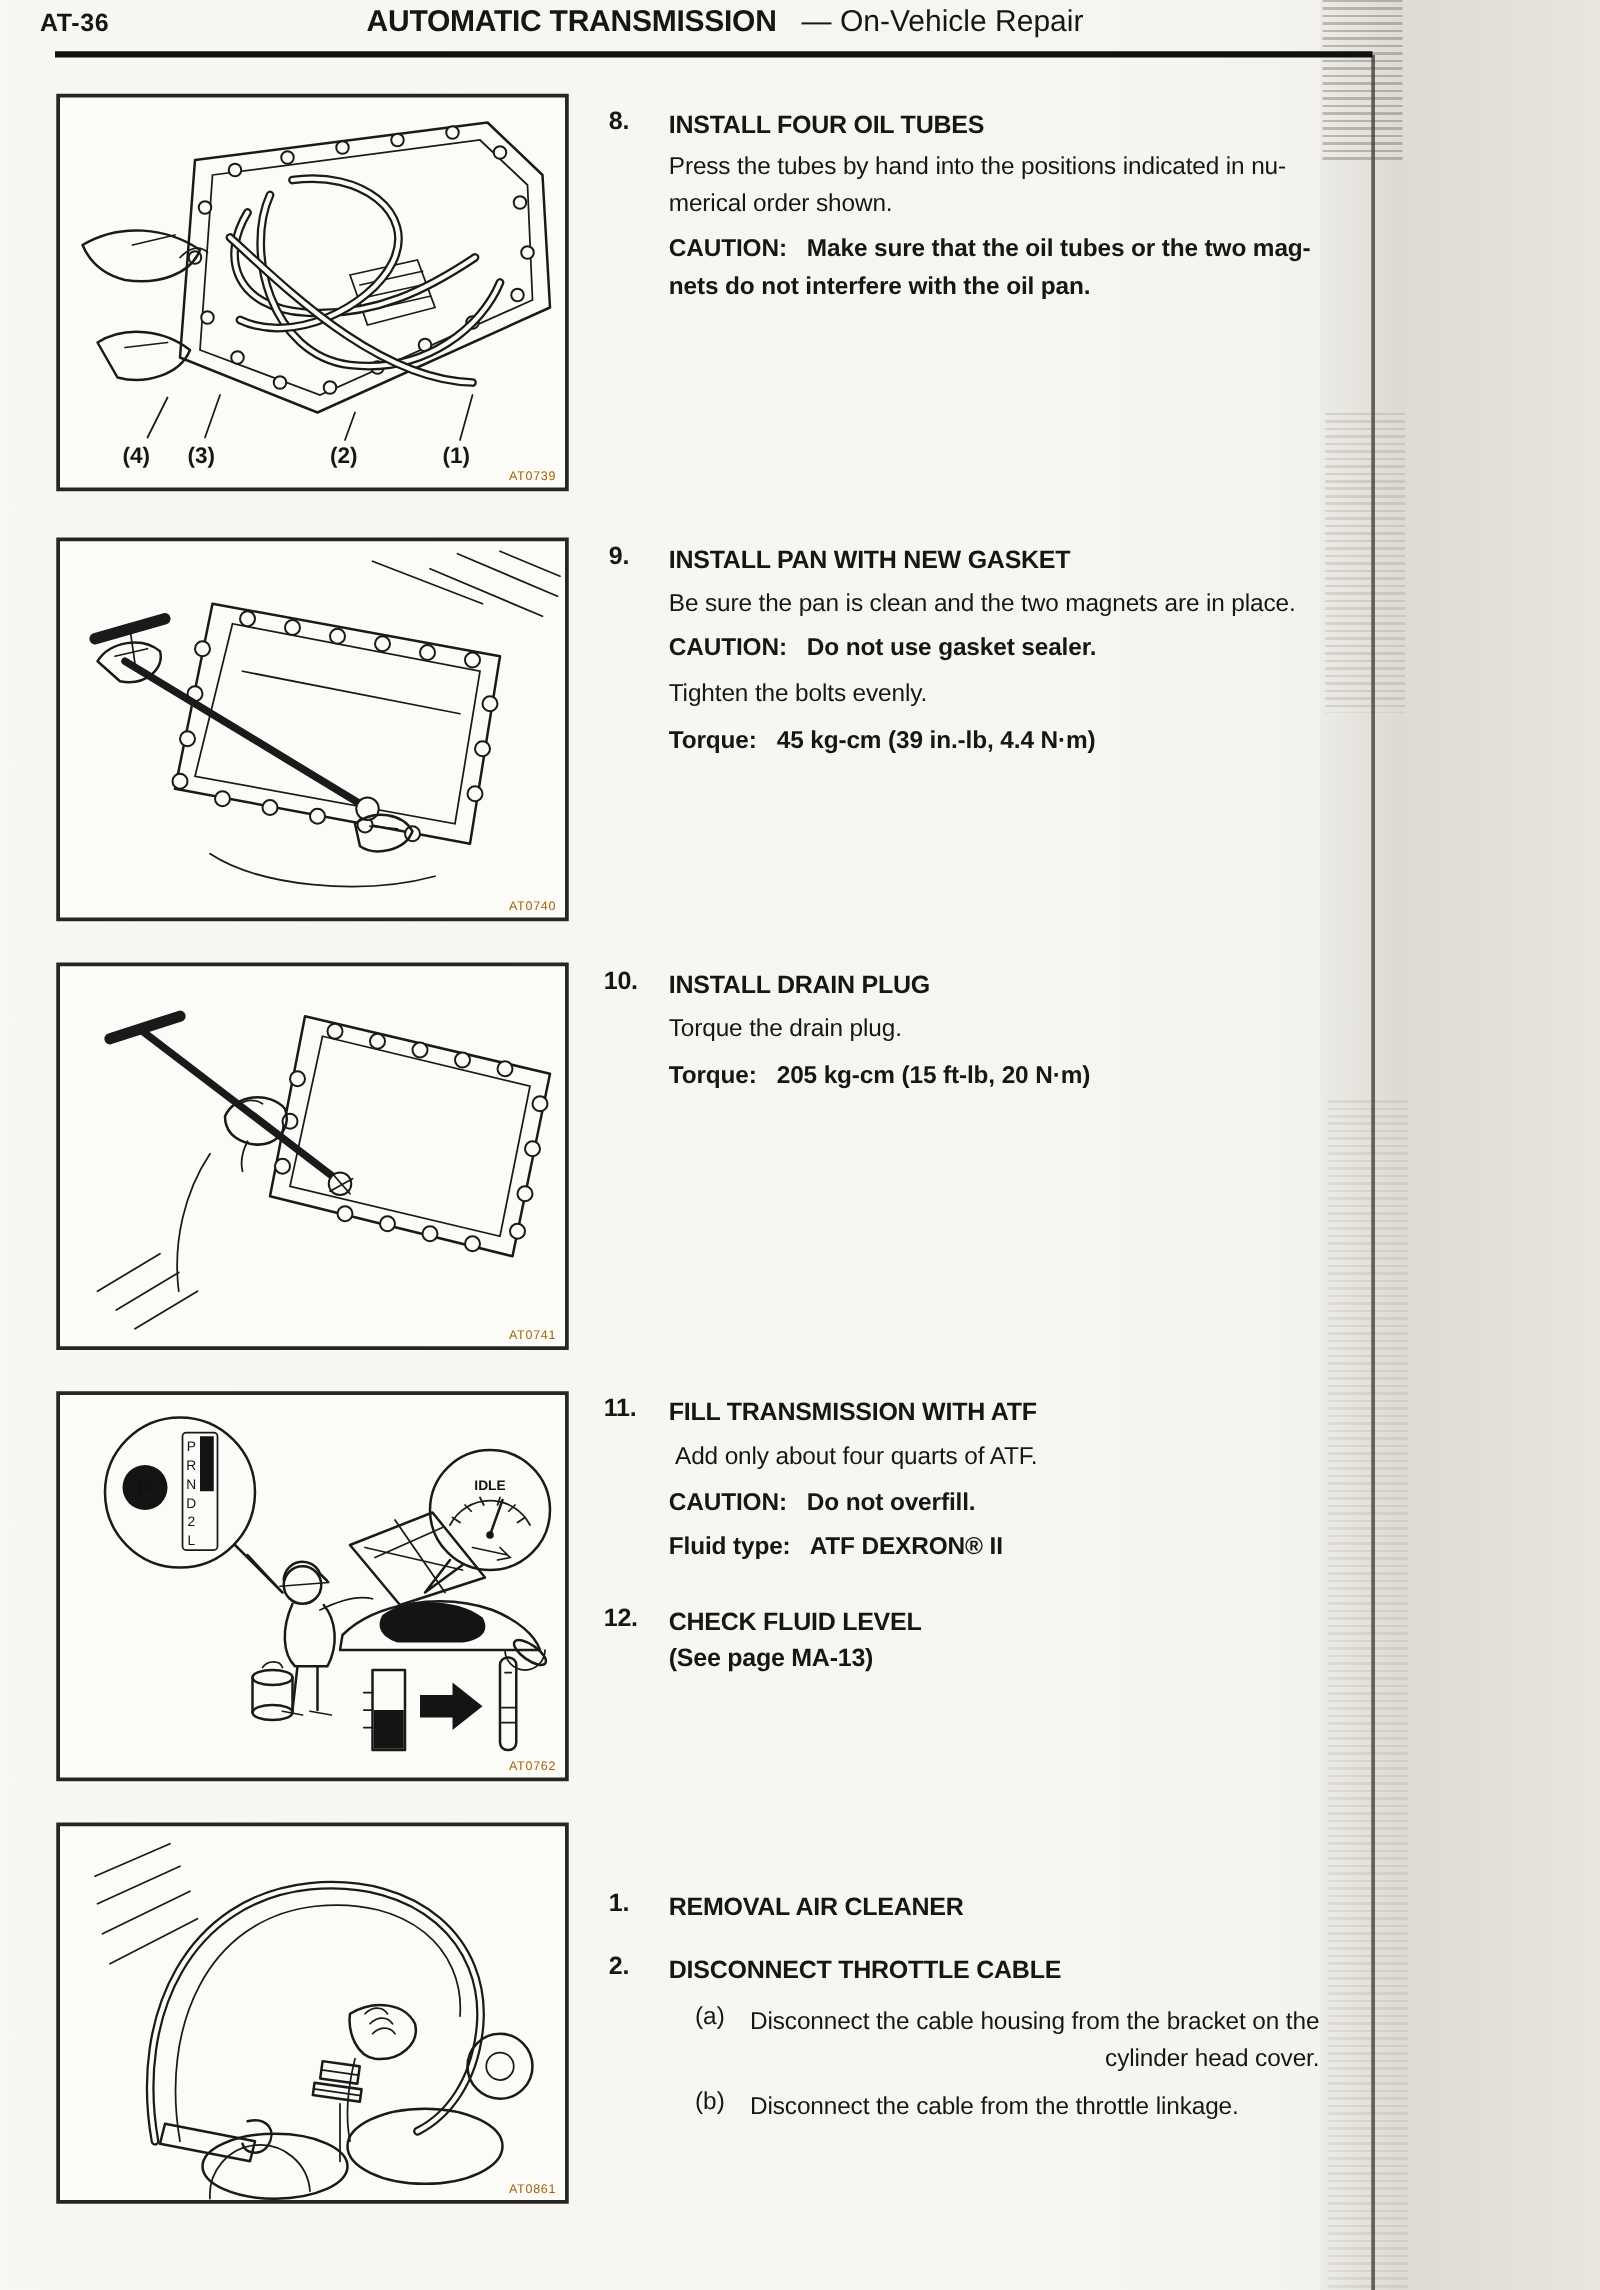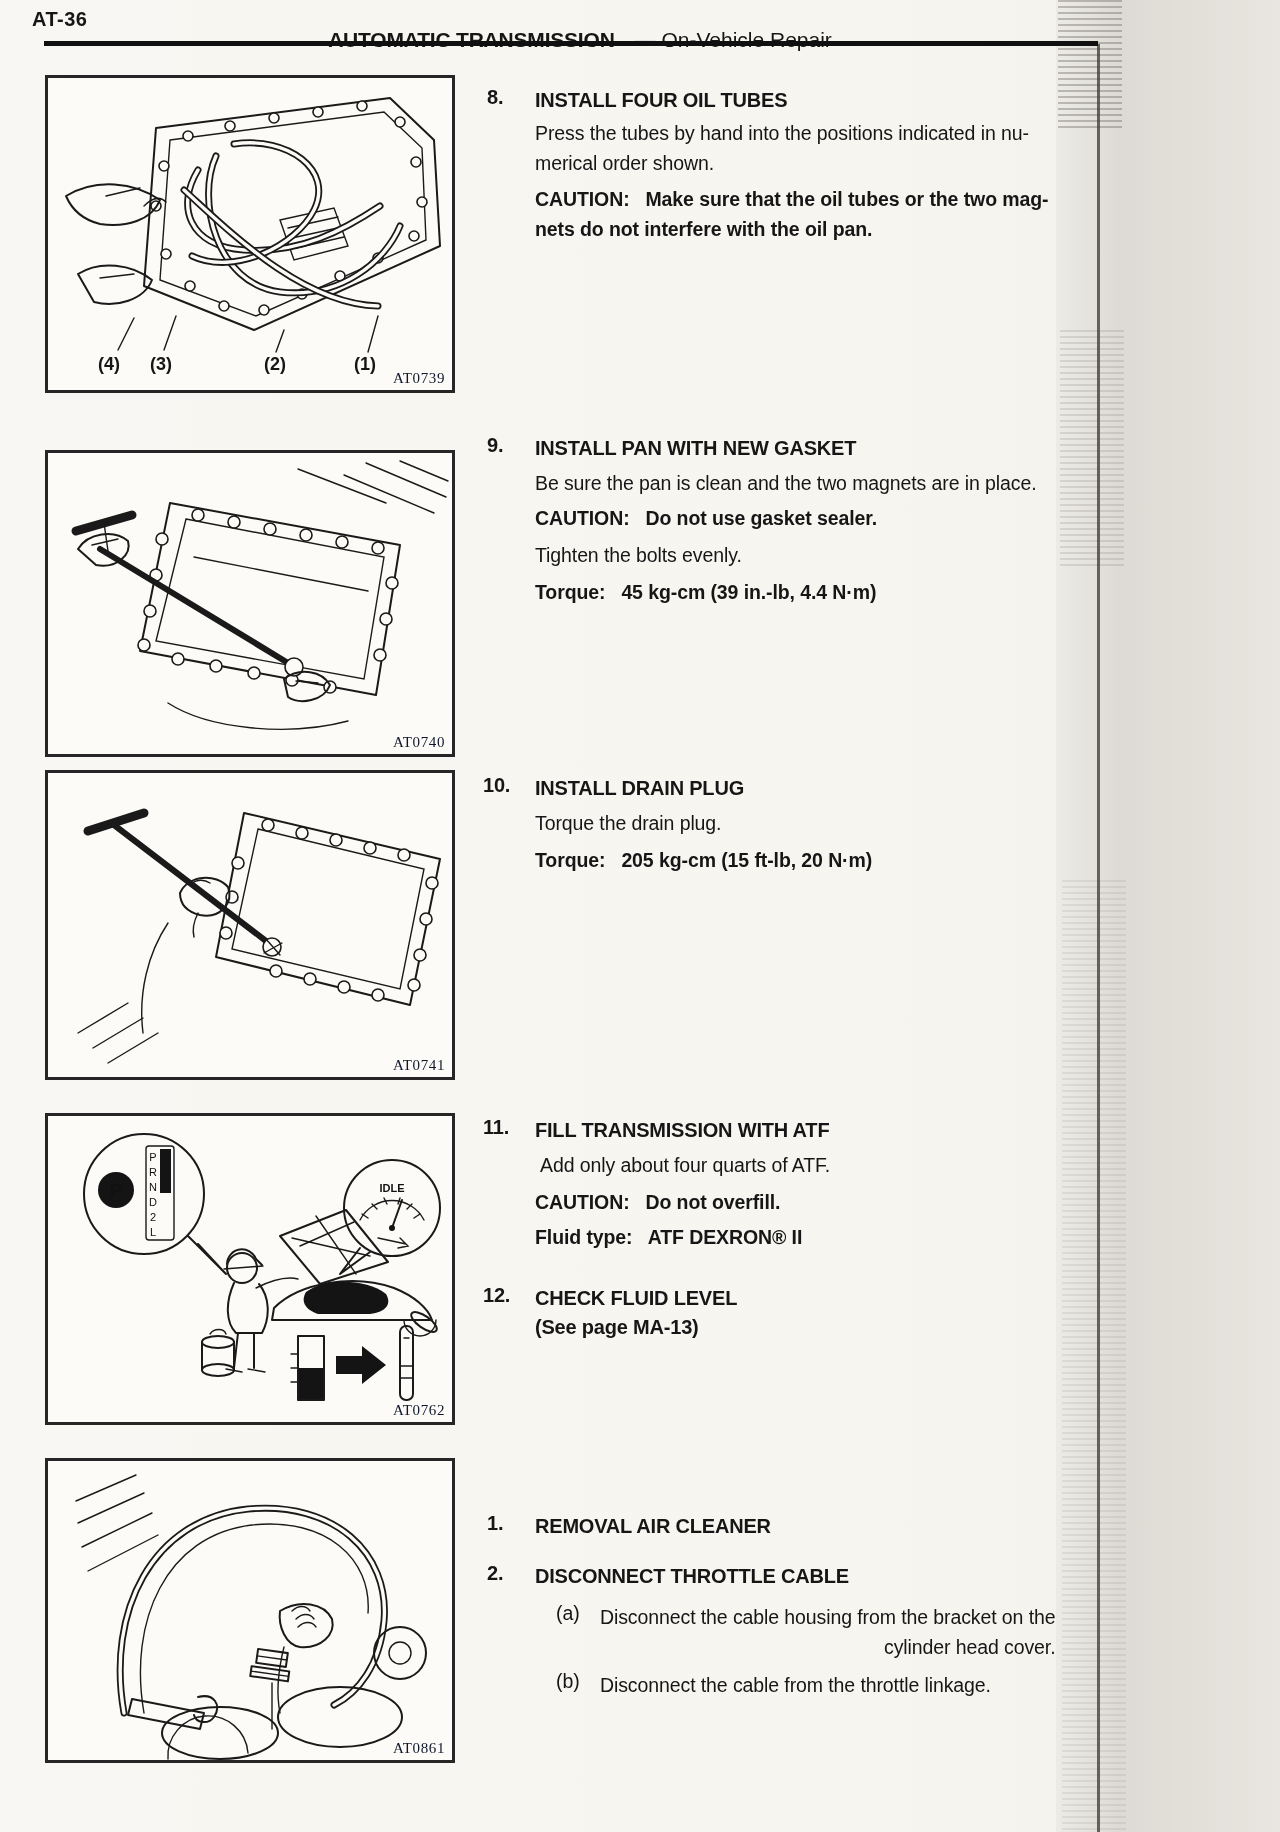--- a/index.html
+++ b/index.html
@@ -8,27 +8,27 @@
     background:linear-gradient(90deg,#f8f7f3 0%,#f6f5f0 70%,#f1efe9 100%);
     font-family:"Liberation Sans",sans-serif;color:#161616;
   }
   
   .gutter{position:absolute;left:1056px;top:0;width:224px;height:1832px;
     background:linear-gradient(90deg,rgba(125,120,110,0.06),rgba(140,136,126,0.22) 28%,rgba(180,176,166,0.30) 45%,rgba(205,202,194,0.25));}
   .stripes{position:absolute;width:64px;background:repeating-linear-gradient(180deg,rgba(70,66,58,0.30) 0 2px,rgba(0,0,0,0) 2px 6px);}
   .spine{position:absolute;left:1097px;top:44px;width:3px;height:1788px;background:#44413a;opacity:.8;}
   
   .hdr-code{position:absolute;left:32px;top:8px;font-size:20px;font-weight:bold;letter-spacing:.5px;}
-  .hdr-title{position:absolute;left:280px;top:28px;width:600px;display:flex;justify-content:center;gap:20px;font-size:21px;white-space:nowrap;}
+  .hdr-title{position:absolute;left:280px;top:4px;width:600px;display:flex;justify-content:center;gap:20px;font-size:24px;white-space:nowrap;}
   .hdr-title .b{font-weight:bold;letter-spacing:-0.2px;}
   .rule{position:absolute;left:44px;top:41px;width:1054px;height:5px;background:#101010;}
   
   .fig-box{position:absolute;left:45px;width:410px;background:#fcfbf8;border:3px solid #262626;box-sizing:border-box;}
   .fig-box svg{position:absolute;left:0;top:0;}
-  .fig-code{position:absolute;right:7px;bottom:3px;font-size:15px;letter-spacing:.6px;color:#0f172a;font-family:Liberation Serif, serif;}
+  .fig-code{position:absolute;right:7px;bottom:3px;font-size:10px;letter-spacing:.6px;color:#a16207;}
   .callout{position:absolute;font-size:18px;font-weight:bold;}
   
   .sec-num{position:absolute;font-size:20px;font-weight:bold;letter-spacing:-0.2px;}
   .sec-title{position:absolute;font-size:20px;font-weight:bold;letter-spacing:-0.2px;white-space:pre-wrap;line-height:29px;}
   .body-line{position:absolute;font-size:19.5px;line-height:30px;letter-spacing:-0.1px;white-space:pre-wrap;}
   .bold{font-weight:bold;}
   .h2{position:absolute;font-size:29px;font-weight:bold;letter-spacing:-0.4px;}
   .sub-label{position:absolute;font-size:19.5px;}
   svg .ln{stroke:#1a1a1a;stroke-width:2;fill:none;stroke-linecap:round;stroke-linejoin:round;}
   svg .thin{stroke:#1a1a1a;stroke-width:1.4;fill:none;stroke-linecap:round;}
@@ -94,21 +94,21 @@
       <path class="tube-i" d="M136,112 C176,148 252,226 330,228"></path>
       <path class="thin" d="M86,240 L70,272 M128,238 L116,272 M236,252 L228,274 M330,238 L320,274"></path>
     </svg>
     <span class="callout" style="left:50px;top:276px;">(4)</span>
     <span class="callout" style="left:102px;top:276px;">(3)</span>
     <span class="callout" style="left:216px;top:276px;">(2)</span>
     <span class="callout" style="left:306px;top:276px;">(1)</span>
     <span class="fig-code">AT0739</span>
   </div>
 
-  <div class="fig-box" style="top:450px;height:307px;">
+  <div class="fig-box" style="top:430px;height:307px;">
     <svg width="404" height="301" viewBox="0 0 404 301">
       <path class="thin" d="M296,22 L386,60 M318,10 L398,44 M250,16 L338,50 M352,8 L400,28"></path>
       <path class="ln" d="M122,50 L352,92 L328,242 L92,198 Z"></path>
       <path class="thin" d="M138,66 L336,104 L316,226 L108,188 Z"></path>
       <path class="thin" d="M146,104 L320,138"></path>
       <circle class="bolt" cx="150" cy="62" r="6"></circle>
         <circle class="bolt" cx="186" cy="69" r="6"></circle>
       <circle class="bolt" cx="222" cy="76" r="6"></circle>
         <circle class="bolt" cx="258" cy="82" r="6"></circle>
       <circle class="bolt" cx="294" cy="89" r="6"></circle>

